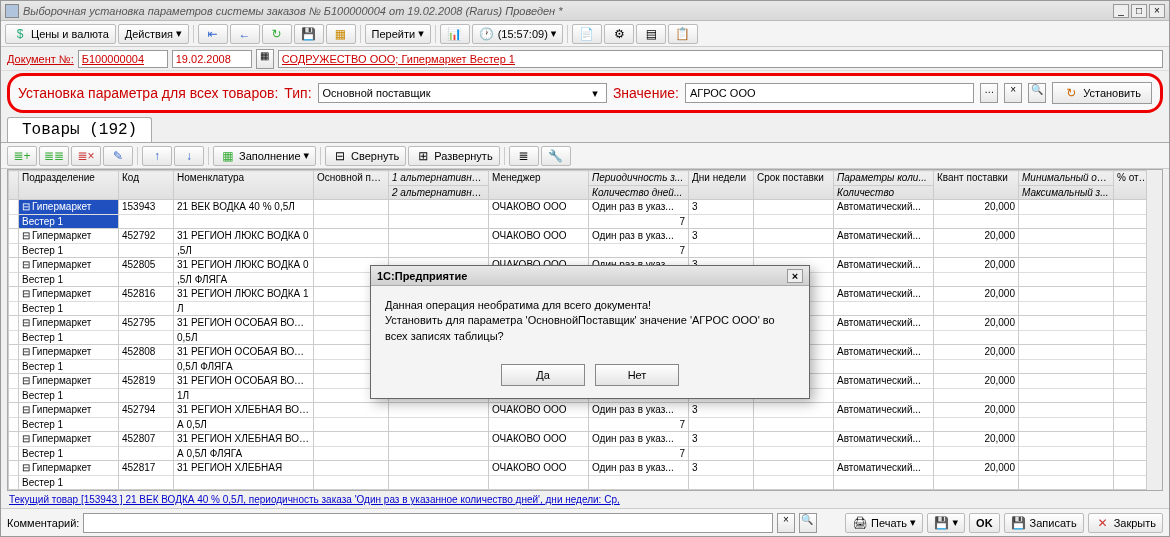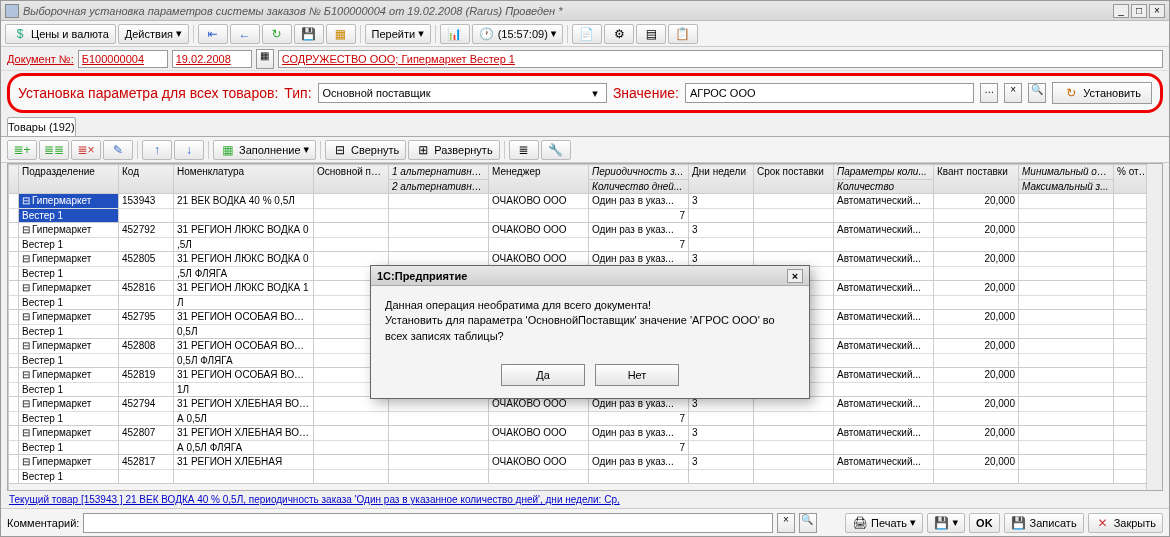--- a/index.html
+++ b/index.html
@@ -16,21 +16,21 @@
 .tsep { width: 1px; height: 18px; background: #ccc; margin: 0 2px; }
 .docrow { height: 24px; display: flex; align-items: center; padding: 2px 6px; gap: 4px; border-bottom: 1px solid #ddd; }
 .u-label { color: #c00; text-decoration: underline; font-size: 11px; }
 .redbox { border: 3px solid #e00; border-radius: 16px; margin: 2px 6px; padding: 6px 8px; display: flex; align-items: center; gap: 6px; background: #f9f9f9; }
 .redbox .label { color: #c00; font-size: 14px; }
 .combo { flex: 1; height: 20px; border: 1px solid #999; background: #fff; display: flex; align-items: center; padding: 0 4px; font-size: 11px; }
 .combo .arrow { margin-left: auto; width: 14px; text-align: center; cursor: pointer; }
 .smbtn { width: 18px; height: 20px; border: 1px solid #999; background: linear-gradient(#fff,#e8e8e8); font-size: 10px; text-align: center; cursor: pointer; }
 .install-btn { height: 22px; padding: 0 10px; border: 1px solid #999; background: linear-gradient(#fff,#e8e8e8); cursor: pointer; display: flex; align-items: center; gap: 4px; }
 .tabs { display: flex; border-bottom: 1px solid #aaa; padding: 0 6px; margin-top: 2px; }
-.tab { border: 1px solid #aaa; border-bottom: none; background: #fff; padding: 3px 0; font-size: 11px; border-radius: 3px 3px 0 0; }
+.tab { border: 1px solid #aaa; border-bottom: none; background: #fff; padding: 3px 14px; font-size: 16px; border-radius: 3px 3px 0 0; font-family: Liberation Mono, monospace; }
 .toolbar2 { background: #f4f4f4; border-bottom: 1px solid #ccc; height: 26px; display: flex; align-items: center; padding: 0 6px; gap: 2px; }
 .grid-wrap { flex: 1; overflow: hidden; border: 1px solid #aaa; margin: 0 6px; background: #fff; display: flex; flex-direction: column; }
 table { border-collapse: collapse; width: 100%; table-layout: fixed; }
 th, td { border: 1px solid #ccc; padding: 1px 3px; font-size: 10px; text-align: left; overflow: hidden; white-space: nowrap; text-overflow: ellipsis; vertical-align: top; height: 14px; }
 th { background: linear-gradient(#f0f0f0,#e0e0e0); height: 15px; font-weight: normal; }
 .rowgroup td { padding: 0; }
 .subcell { height: 14px; padding: 1px 3px; overflow: hidden; white-space: nowrap; text-overflow: ellipsis; }
 .subcell + .subcell { border-top: 1px solid #ddd; }
 .sel { background: #2050c0; color: #fff; }
 .tree-ind { display: inline-block; width: 10px; }
@@ -106,21 +106,21 @@
         <span class="ticon">▤</span>
       </div>
     <div class="tbtn">
         <span class="ticon">📋</span>
       </div>
   </div>
 
   <div class="docrow">
     <span class="u-label">Документ №:</span>
     <input style="width: 90px; height: 18px; border: 1px solid rgb(153, 153, 153); color: rgb(204, 0, 0); text-decoration: underline; padding: 0px 3px; font-size: 11px;" value="Б100000004">
-    <input style="width: 80px; height: 18px; border: 1px solid rgb(153, 153, 153); color: rgb(204, 0, 0); text-decoration: underline; padding: 0px 3px; font-size: 11px;" value="19.02.2008">
+    <input style="width: 80px; height: 18px; border: 1px solid rgb(153, 153, 153); color: rgb(204, 0, 0); padding: 0px 3px; font-size: 11px;" value="19.02.2008">
     <div class="smbtn">▦</div>
     <input style="flex: 1 1 0%; height: 18px; border: 1px solid rgb(153, 153, 153); color: rgb(204, 0, 0); text-decoration: underline; padding: 0px 3px; font-size: 11px;" value="СОДРУЖЕСТВО ООО; Гипермаркет Вестер 1">
   </div>
 
   <div class="redbox">
     <span class="label">Установка параметра для всех товаров:</span>
     <span class="label">Тип:</span>
     <div class="combo" style="max-width:400px">
       <span>Основной поставщик</span>
       <span class="arrow">▾</span>

